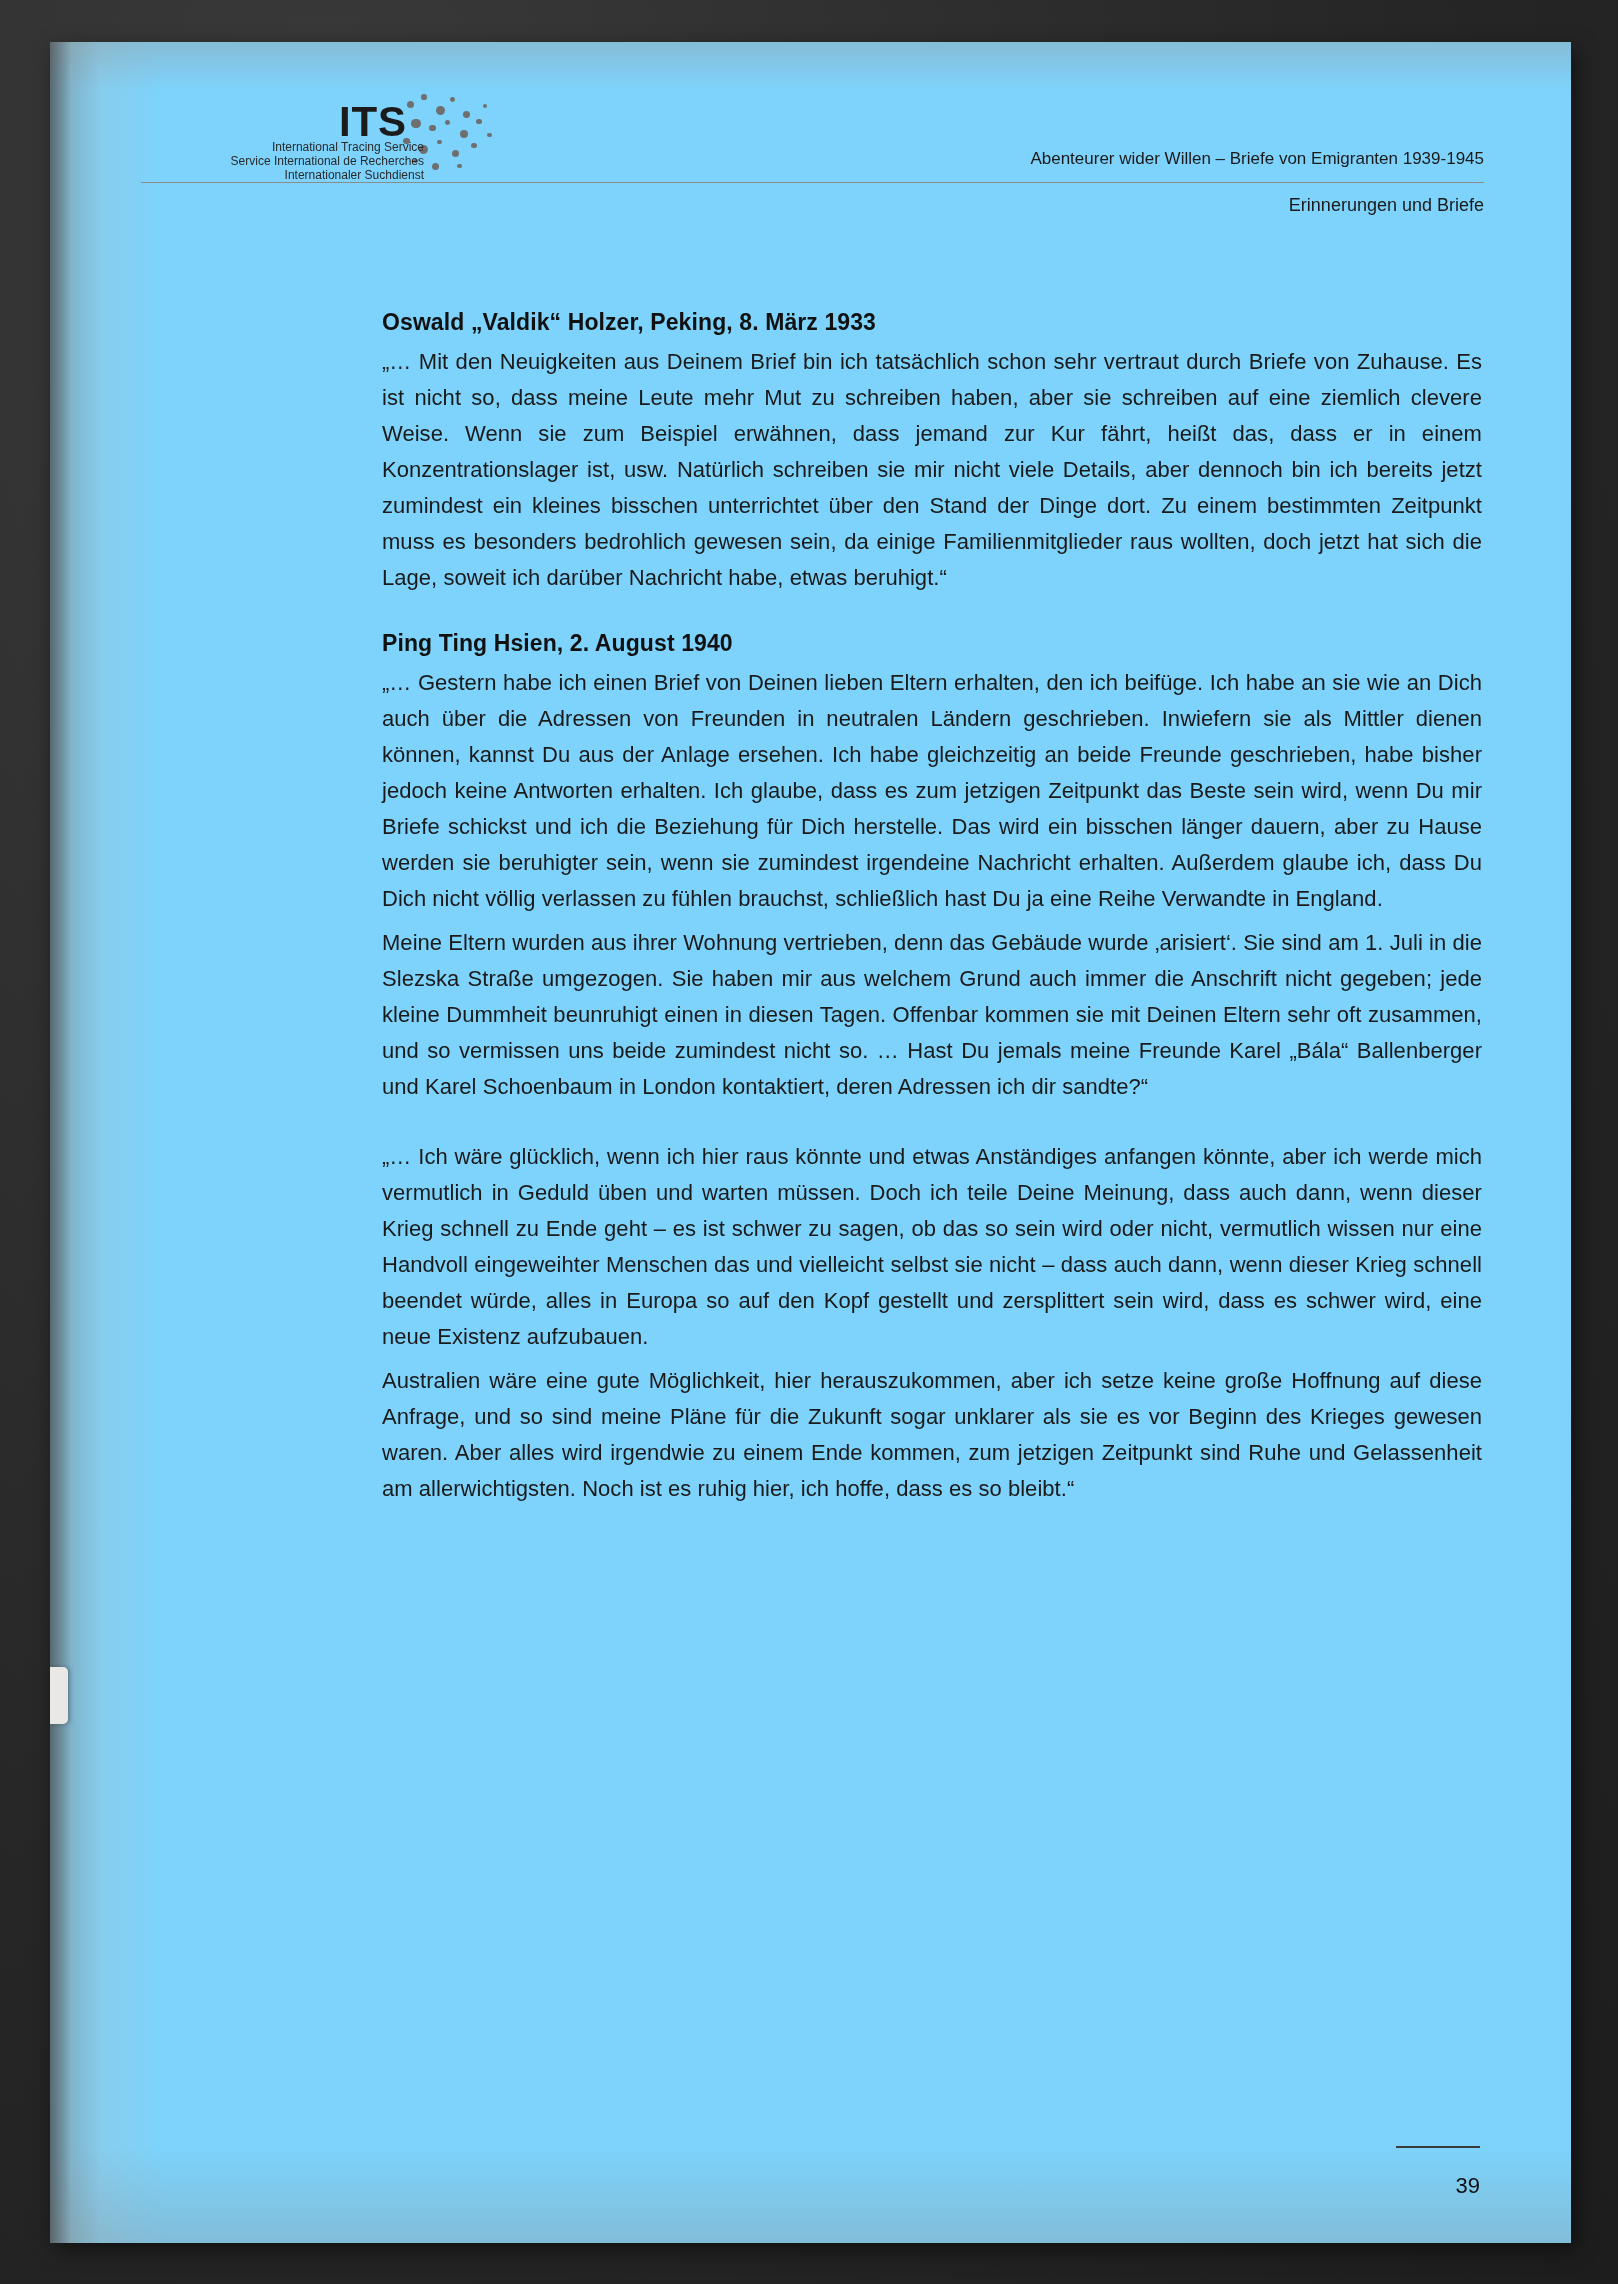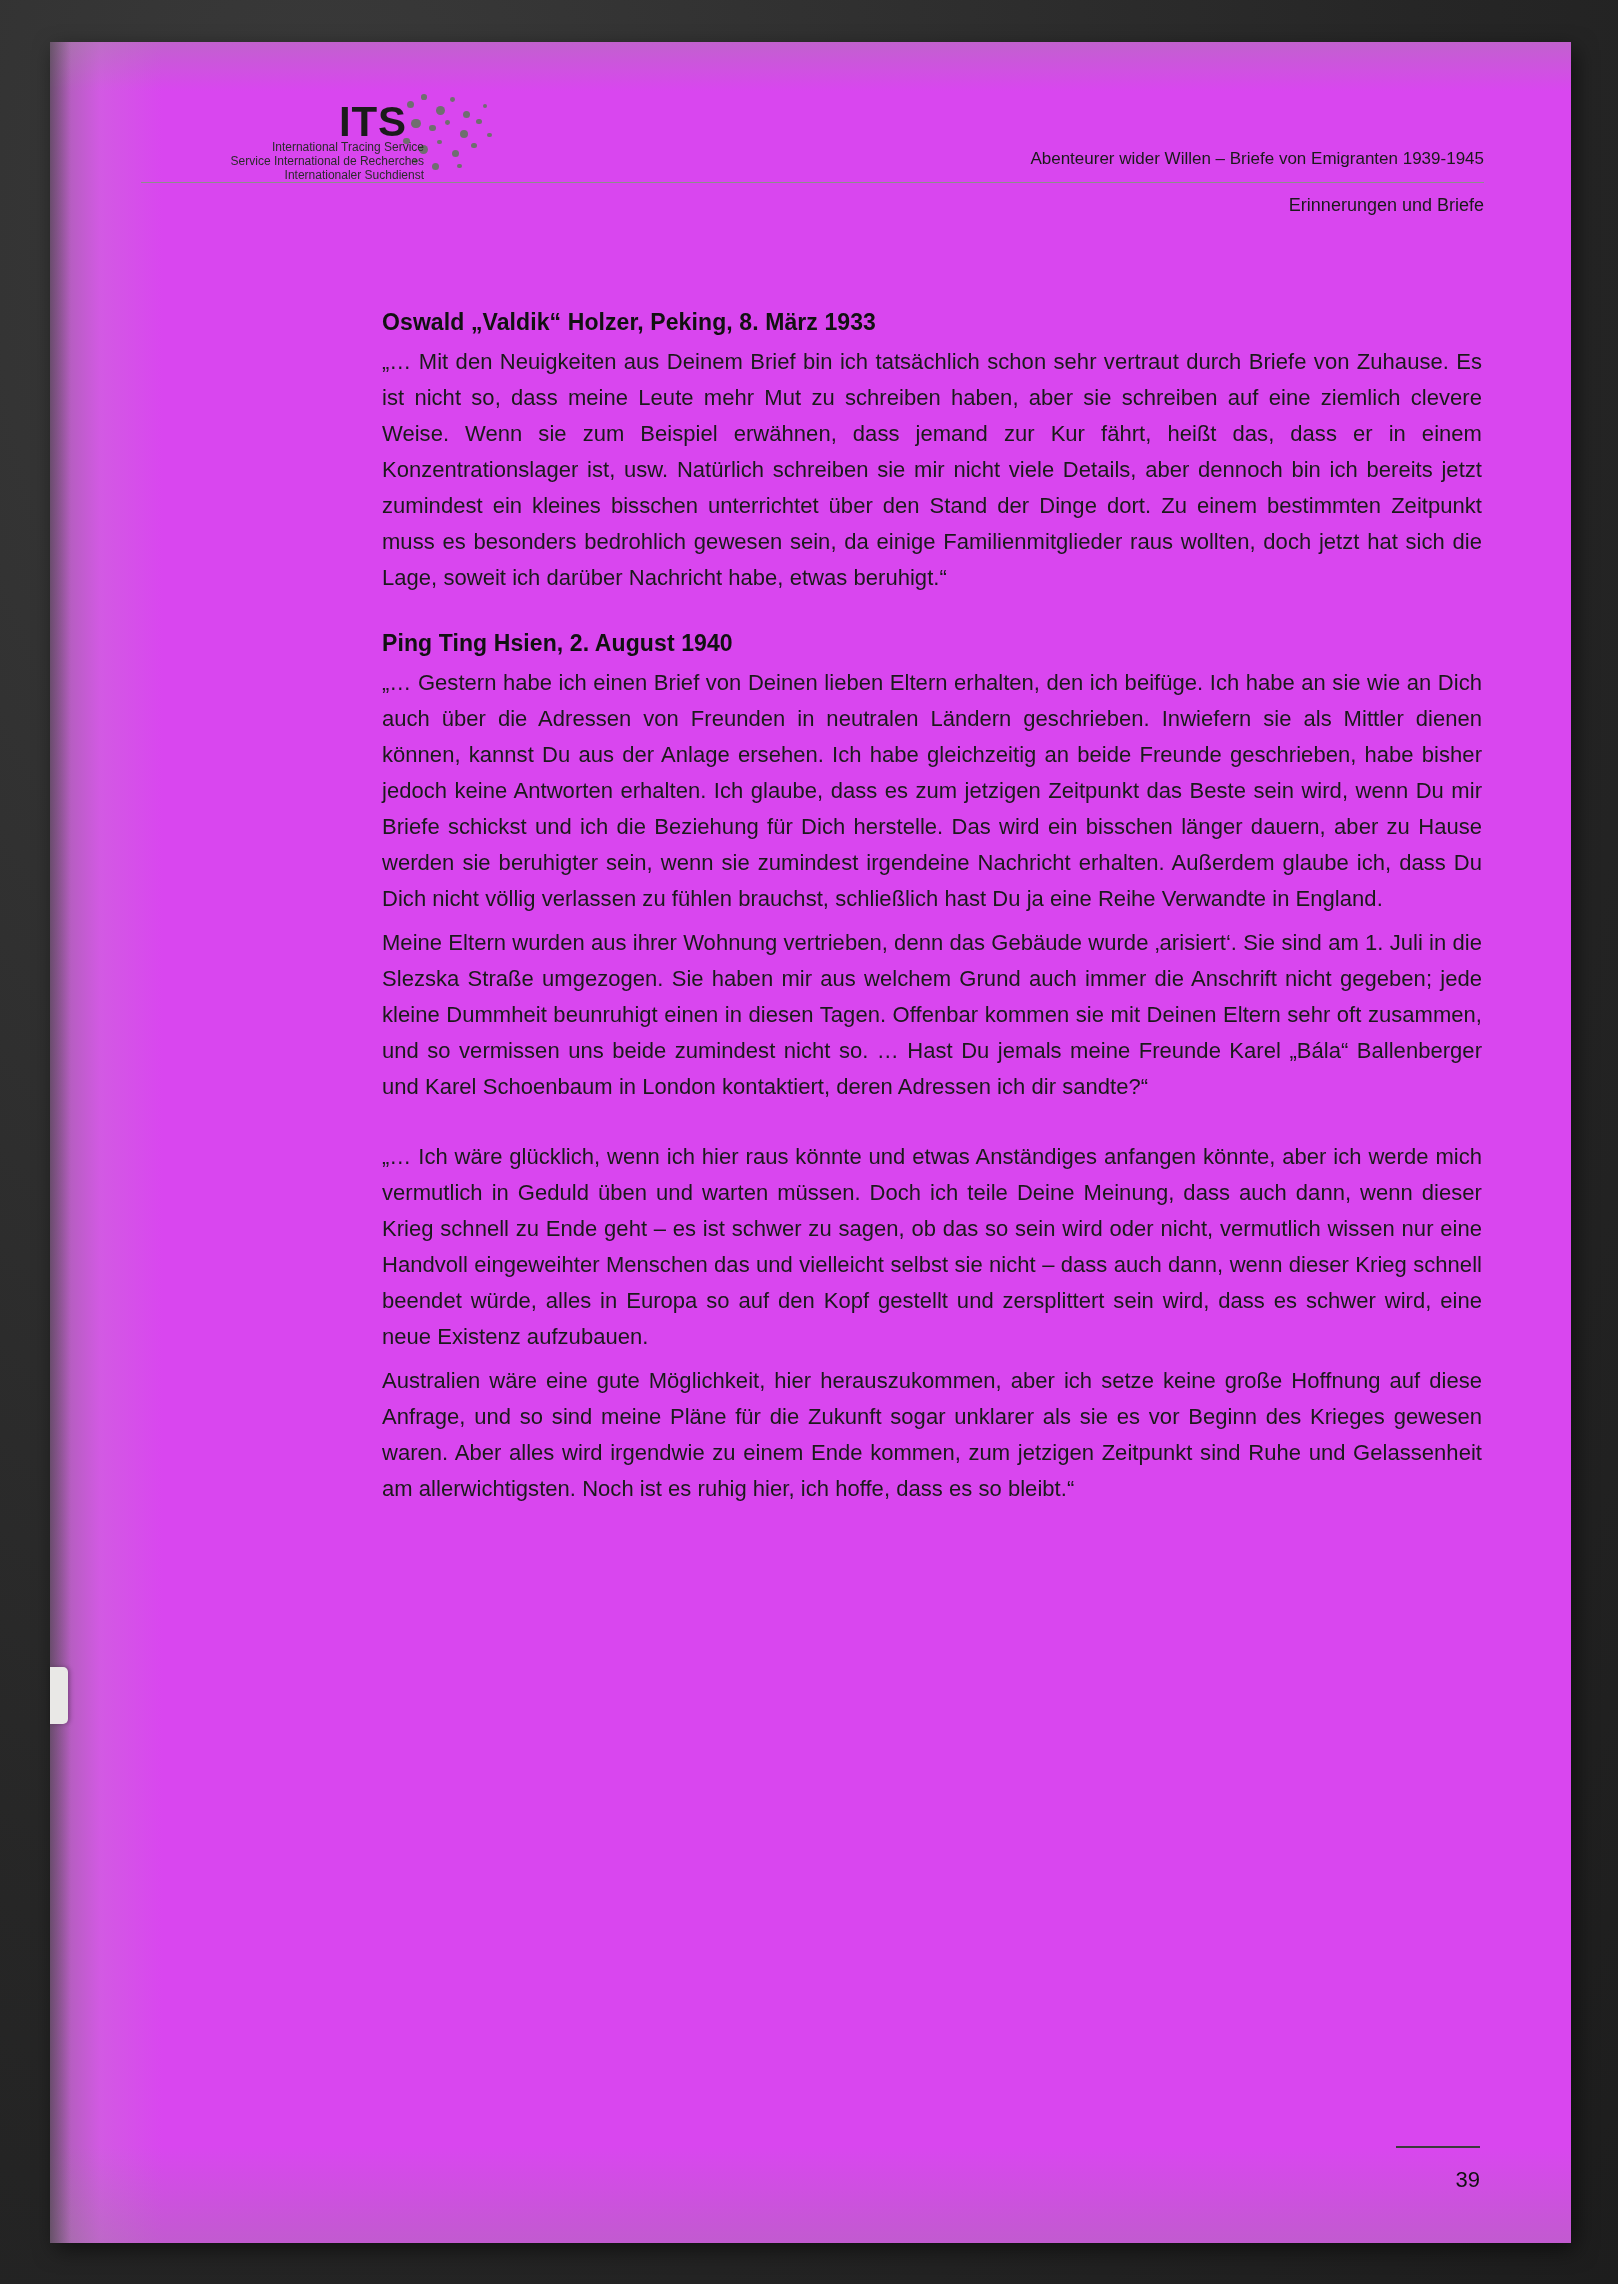--- a/index.html
+++ b/index.html
@@ -22,21 +22,21 @@
       radial-gradient(ellipse at 20% 10%, #3a3a3a 0%, #262626 60%, #1d1d1d 100%);
   }
 
   
   .page {
     position: absolute;
     left: 50px;
     top: 42px;
     width: 1521px;
     height: 2201px;
-    background: #d946ef;
+    background: #7dd3fc;
     box-shadow: 4.9px 6.5px 21px rgba(0,0,0,0.55);
   }
   
   .page-shade-left {
     position: absolute;
     left: 0; top: 0; bottom: 0;
     width: 113px;
     background: linear-gradient(to right, rgba(120,118,115,0.55) 0%, rgba(180,178,174,0.18) 45%, rgba(255,255,255,0) 100%);
     pointer-events: none;
   }
@@ -170,21 +170,21 @@
     position: absolute;
     right: 91px;
     bottom: 95px;
     width: 84px;
     height: 1.6px;
     background: #3a3a3a;
   }
   .page-num {
     position: absolute;
     right: 91px;
-    bottom: 50px;
+    bottom: 44px;
     font-size: 22px;
     color: #111;
     margin-top: 44px;
   }
 
   
   .spine {
     position: absolute;
     left: 0;
     top: 0;

